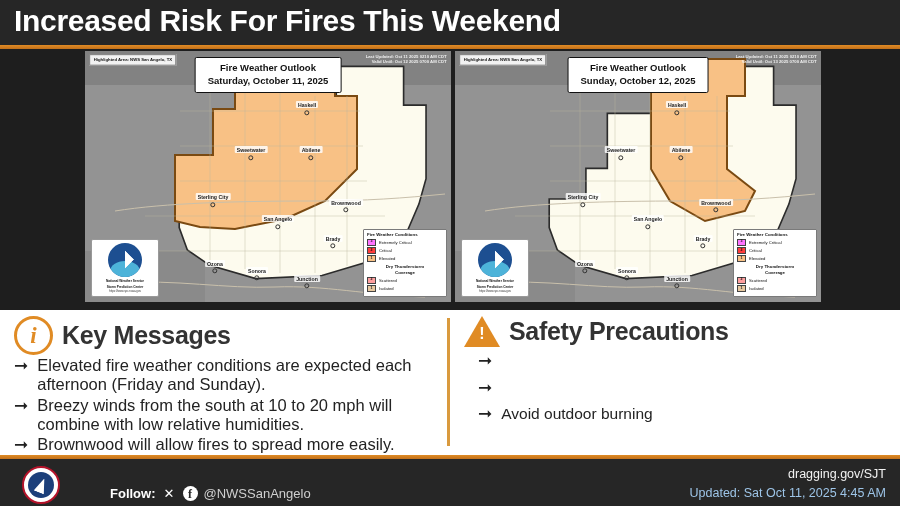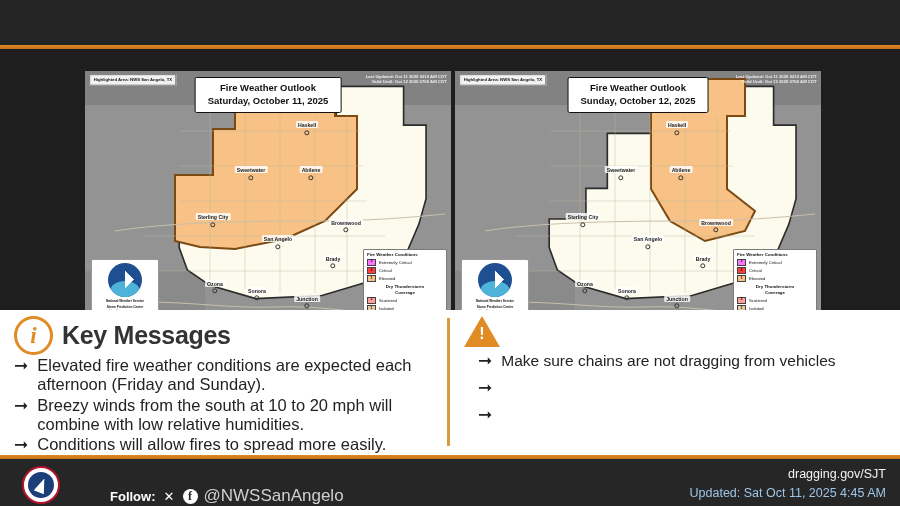--- a/index.html
+++ b/index.html
@@ -10,21 +10,21 @@
   
   .header{position:absolute;left:0;top:0;width:900px;height:45px;background:#262626;}
   .header-title{position:absolute;left:14px;top:4px;font-size:30px;font-weight:bold;
                 color:#ffffff;letter-spacing:-0.3px;white-space:nowrap;}
   .rule{position:absolute;left:0;width:900px;height:4px;
         background:linear-gradient(#e08b24,#c2701a);}
   .rule-top{top:45px;}
 
   
   .maps{position:absolute;left:0;top:49px;width:900px;height:261px;background:#1e1e1e;}
-  .map{position:absolute;top:22px;width:366px;height:251px;background:#8f8f8f;overflow:hidden;}
+  .map{position:absolute;top:2px;width:366px;height:251px;background:#8f8f8f;overflow:hidden;}
   .map-left{left:85px;}
   .map-right{left:455px;}
   .map-inner{position:absolute;inset:0;}
 
   .gray-bg{position:absolute;inset:0;background:#939393;}
   .gray-dark{position:absolute;background:#7e7e7e;}
   .poly{position:absolute;left:0;top:0;width:366px;height:251px;}
 
   .hl-area{position:absolute;left:4px;top:3px;background:#f2f2f2;color:#111;
            font-size:3.6px;font-weight:bold;padding:2px 3px;border:0.5px solid #888;
@@ -110,29 +110,32 @@
             clip-path:polygon(50% 0,100% 100%,0 100%);}
   .org{position:absolute;left:66px;top:8px;color:#f0f0f0;font-size:14.5px;
        letter-spacing:0.6px;white-space:nowrap;}
   .follow{position:absolute;left:110px;top:27px;display:flex;align-items:center;gap:6px;}
   .follow-lab{color:#fff;font-size:13px;font-weight:bold;}
   .x-icon{width:15px;height:15px;color:#fff;font-size:13px;font-weight:bold;
           display:flex;align-items:center;justify-content:center;line-height:1;}
   .fb-icon{width:15px;height:15px;border-radius:50%;background:#fff;color:#262626;
            font-size:12px;font-weight:bold;font-family:"Liberation Serif",serif;
            display:flex;align-items:center;justify-content:center;line-height:1;}
-  .handle{color:#cfcfcf;font-size:17px;}
+  .handle{color:#cfcfcf;font-size:13px;}
   .wx-url{position:absolute;right:14px;top:8px;color:#f2f2f2;font-size:12.5px;}
   .updated{position:absolute;right:14px;top:27px;color:#9ec5e8;font-size:12.5px;}
 </style>
 </head>
 <body>
 
 <div id="page">
 
+  <div class="header">
+    <div class="header-title">Increased Risk For Fires This Weekend</div>
+  </div>
   <div class="rule rule-top"></div>
 
   <div class="maps">
 
     <div class="map map-left">
       <div class="map-inner">
         <div class="gray-bg"></div>
         <div class="gray-dark" style="left:0;top:0;width:366px;height:34px;background:#828282;"></div>
         <div class="gray-dark" style="left:0;top:200px;width:120px;height:51px;background:#8a8a8a;"></div>
 
@@ -328,39 +331,40 @@
         <div class="bullet">
           <span class="arrow">➞</span>
           <span class="btxt">Elevated fire weather conditions are expected each afternoon (Friday and Sunday).</span>
         </div>
         <div class="bullet">
           <span class="arrow">➞</span>
           <span class="btxt">Breezy winds from the south at 10 to 20 mph will combine with low relative humidities.</span>
         </div>
         <div class="bullet">
           <span class="arrow">➞</span>
-          <span class="btxt">Conditions will allow fires to spread more easily.</span>
+          <span class="btxt">Brownwood will allow fires to spread more easily.</span>
         </div>
       </div>
     </div>
 
     <div class="panel panel-right">
       <div class="sec-head">
         <div class="warn-icon"></div>
+        <div class="sec-title">Safety Precautions</div>
       </div>
       <div class="bullets">
         <div class="bullet">
           <span class="arrow">➞</span>
-          <span class="btxt">Make sure chains are not dragging from vehicles</span>
-        </div>
-        <div class="bullet">
-          <span class="arrow">➞</span>
-        </div>
-        <div class="bullet">
-          <span class="arrow">➞</span>
+        </div>
+        <div class="bullet">
+          <span class="arrow">➞</span>
+        </div>
+        <div class="bullet">
+          <span class="arrow">➞</span>
+          <span class="btxt">Avoid outdoor burning</span>
         </div>
       </div>
     </div>
   </div>
 
   <div class="rule rule-bot"></div>
   <div class="footer">
     <div class="nws-seal"></div>
     <div class="follow">
       <span class="follow-lab">Follow:</span>

